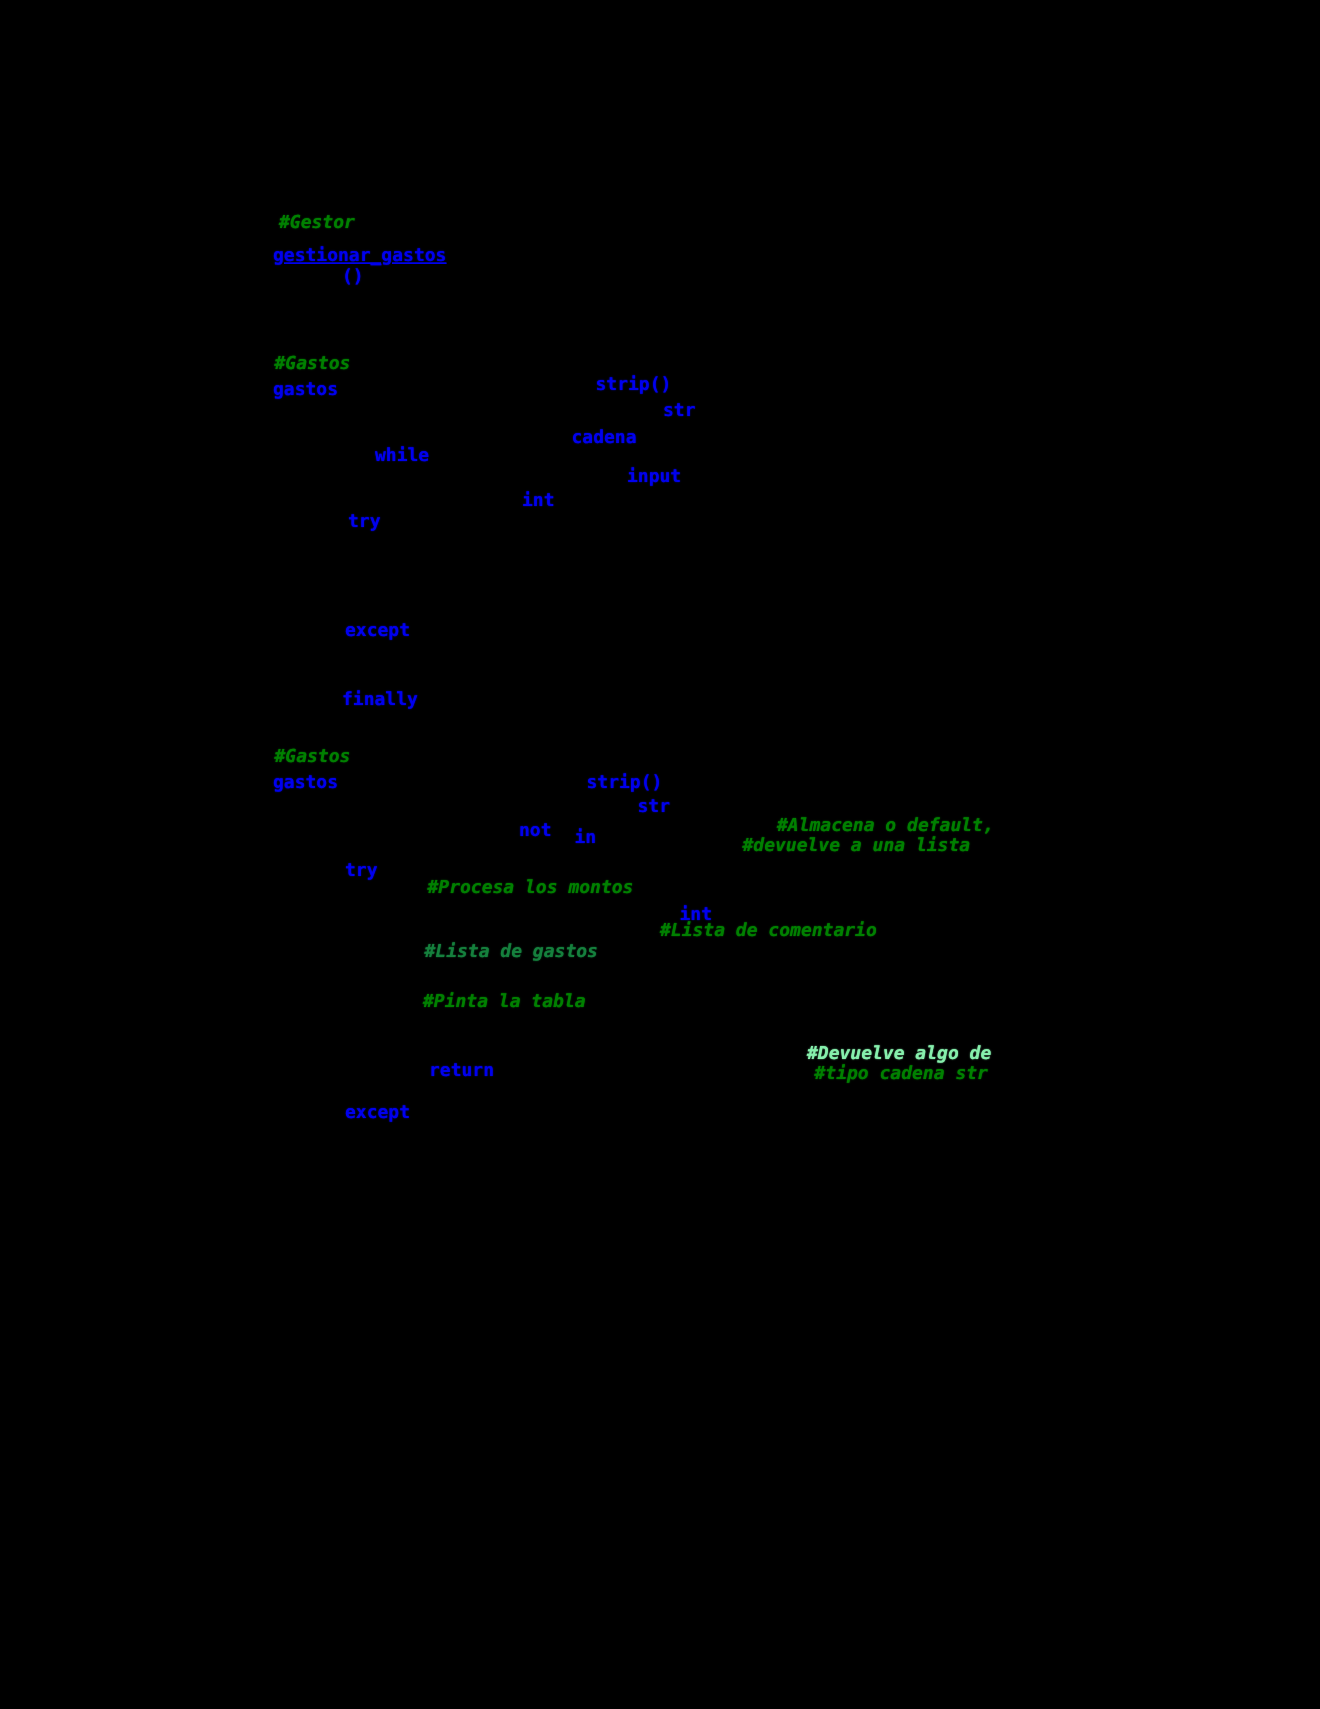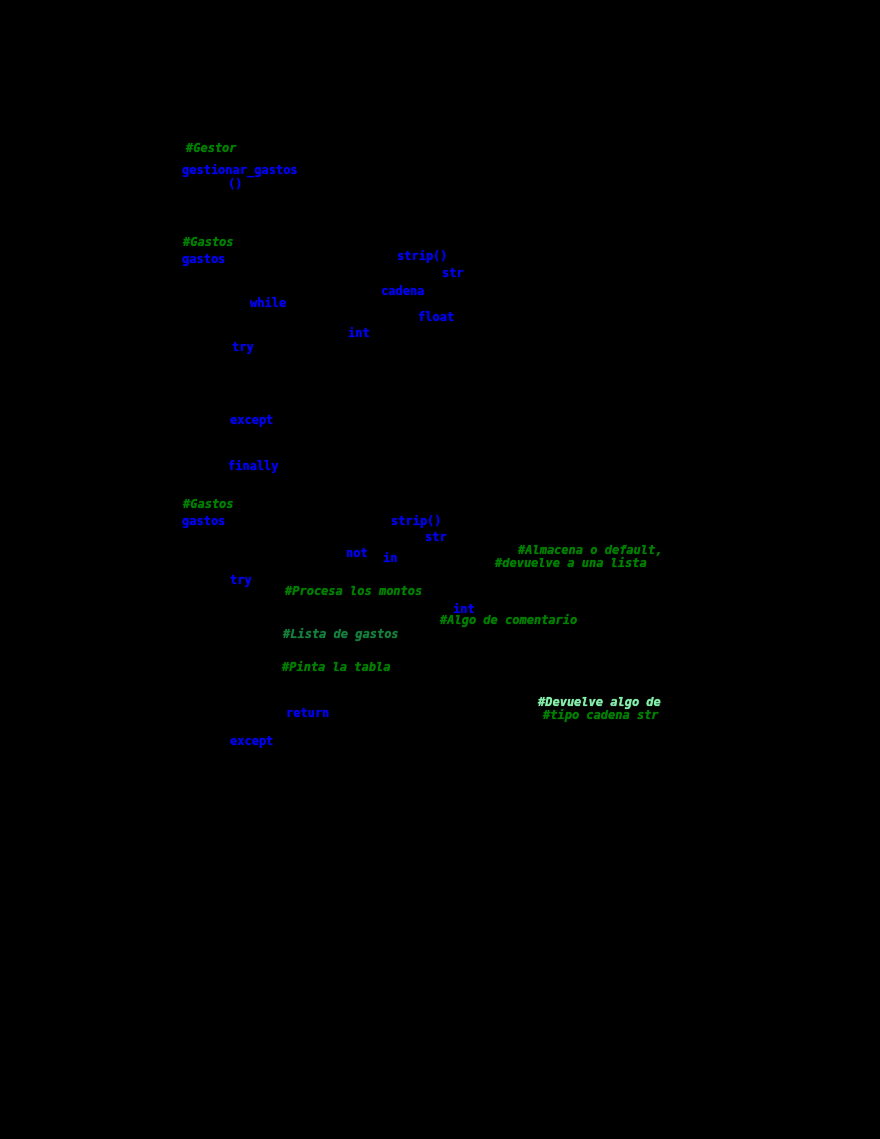--- a/index.html
+++ b/index.html
@@ -28,45 +28,45 @@
   .tok.blue   { color: #0000EE; }
   .tok.green  { color: #008000; }
   .tok.italic { font-style: italic; }
 </style>
 </head>
 <body>
 
 <div class="page">
   <div id="fragments-layer">
       <span class="tok green italic" style="left: 186px; top: 141px; color: rgb(0, 128, 0);">#Gestor</span>
-      <span class="tok blue" style="left: 182px; top: 163px; color: rgb(0, 0, 238);">gestionar_gastos</span>
+      <span class="tok blue" style="left: 182px; top: 163px; color: rgb(0, 0, 238); text-decoration: underline;">gestionar_gastos</span>
       <span class="tok blue" style="left: 228px; top: 177px; color: rgb(0, 0, 238);">()</span>
       <span class="tok green italic" style="left: 183px; top: 235px; color: rgb(0, 128, 0);">#Gastos</span>
       <span class="tok blue" style="left: 182px; top: 252px; color: rgb(0, 0, 238);">gastos</span>
       <span class="tok blue" style="left: 397px; top: 249px; color: rgb(0, 0, 238);">strip()</span>
       <span class="tok blue" style="left: 442px; top: 266px; color: rgb(0, 0, 238);">str</span>
       <span class="tok blue" style="left: 381px; top: 284px; color: rgb(0, 0, 238);">cadena</span>
       <span class="tok blue" style="left: 231px; top: 296px; color: rgb(0, 0, 238); padding-left: 19px;">while</span>
-      <span class="tok blue" style="left: 418px; top: 310px; color: rgb(0, 0, 238);">float</span>
+      <span class="tok blue" style="left: 418px; top: 310px; color: rgb(0, 0, 238);">input</span>
       <span class="tok blue" style="left: 348px; top: 326px; color: rgb(0, 0, 238);">int</span>
       <span class="tok blue" style="left: 232px; top: 340px; color: rgb(0, 0, 238);">try</span>
       <span class="tok blue" style="left: 230px; top: 413px; color: rgb(0, 0, 238);">except</span>
       <span class="tok blue" style="left: 228px; top: 459px; color: rgb(0, 0, 238);">finally</span>
       <span class="tok green italic" style="left: 183px; top: 497px; color: rgb(0, 128, 0);">#Gastos</span>
       <span class="tok blue" style="left: 182px; top: 514px; color: rgb(0, 0, 238);">gastos</span>
       <span class="tok blue" style="left: 391px; top: 514px; color: rgb(0, 0, 238);">strip()</span>
       <span class="tok blue" style="left: 425px; top: 530px; color: rgb(0, 0, 238);">str</span>
       <span class="tok blue" style="left: 346px; top: 546px; color: rgb(0, 0, 238);">not</span>
       <span class="tok blue" style="left: 383px; top: 551px; color: rgb(0, 0, 238);">in</span>
       <span class="tok green italic" style="left: 490px; top: 543px; color: rgb(0, 128, 0); padding-left: 28px;">#Almacena o default,</span>
       <span class="tok green italic" style="left: 495px; top: 556px; color: rgb(0, 128, 0);">#devuelve a una lista</span>
       <span class="tok blue" style="left: 230px; top: 573px; color: rgb(0, 0, 238);">try</span>
       <span class="tok green italic" style="left: 285px; top: 584px; color: rgb(0, 128, 0);">#Procesa los montos</span>
       <span class="tok blue" style="left: 453px; top: 602px; color: rgb(0, 0, 238);">int</span>
-      <span class="tok green italic" style="left: 440px; top: 613px; color: rgb(0, 128, 0);">#Algo de comentario</span>
+      <span class="tok green italic" style="left: 440px; top: 613px; color: rgb(0, 128, 0);">#Lista de comentario</span>
       <span class="tok green italic" style="left: 283px; top: 627px; color: #15803d;">#Lista de gastos</span>
       <span class="tok green italic" style="left: 282px; top: 660px; color: rgb(0, 128, 0);">#Pinta la tabla</span>
       <span class="tok blue" style="left: 286px; top: 706px; color: rgb(0, 0, 238);">return</span>
       <span class="tok green italic" style="left: 538px; top: 695px; color: #86efac;">#Devuelve algo de</span>
       <span class="tok green italic" style="left: 543px; top: 708px; color: rgb(0, 128, 0);">#tipo cadena str</span>
       <span class="tok blue" style="left: 230px; top: 734px; color: rgb(0, 0, 238);">except</span>
     </div>
 </div>
 
 </body></html>

